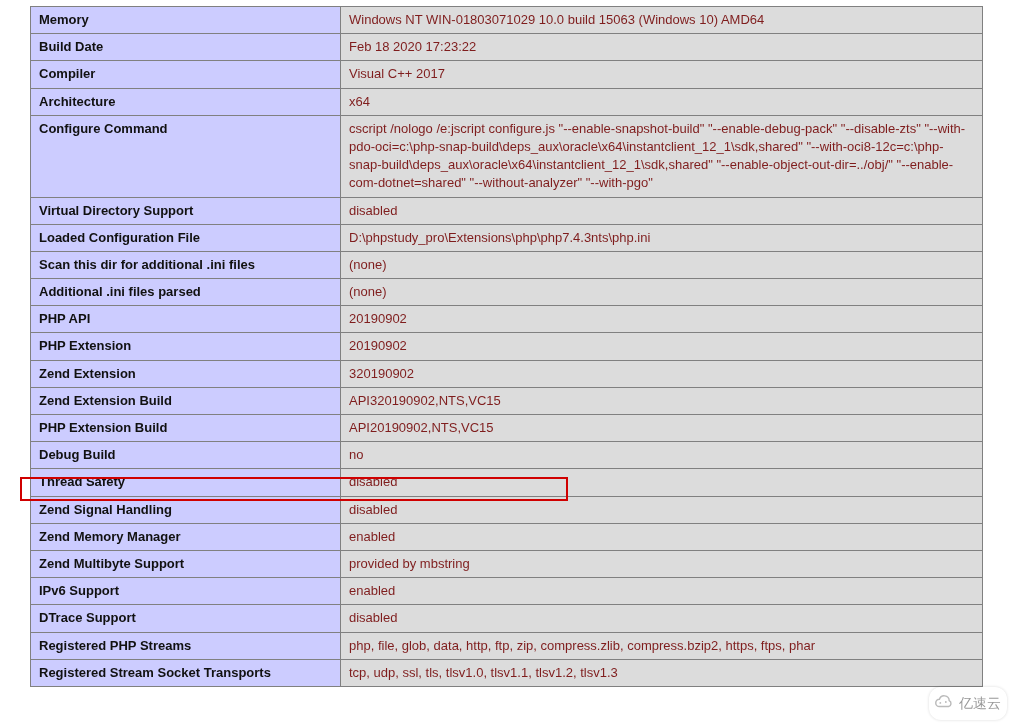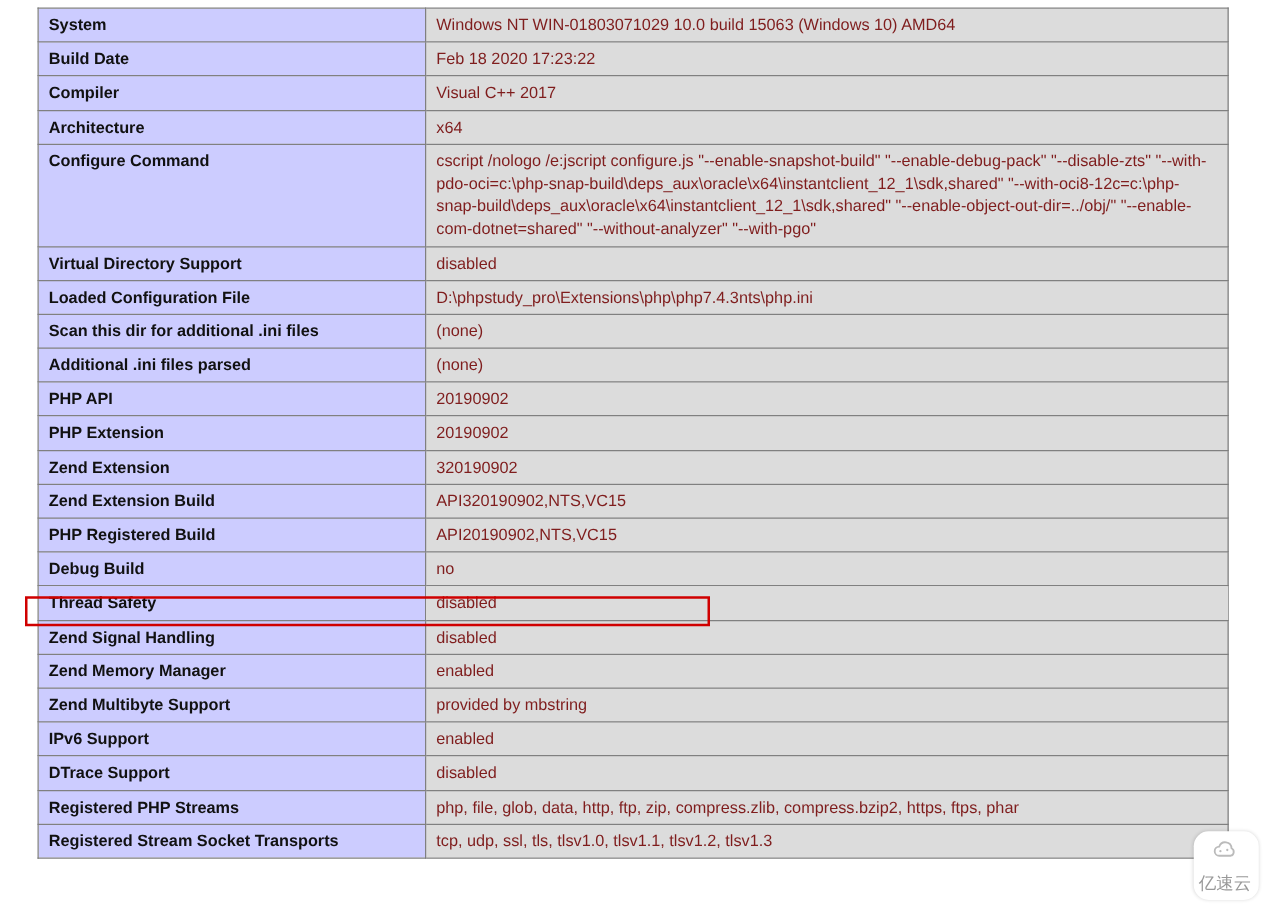--- a/index.html
+++ b/index.html
@@ -52,36 +52,35 @@
     background: #fff;
     border-radius: 12px;
     padding: 4px 6px 4px 4px;
     display: flex;
     align-items: center;
     gap: 4px;
     font-size: 14px;
     color: #999;
     box-shadow: 0 0 3px rgba(0,0,0,.15);
     z-index: 10;
-    flex-direction: column;
   }
   .watermark svg { width: 22px; height: 22px; }
 </style>
 </head>
 <body>
 
 <div class="wrap">
   <table class="phpinfo">
     <colgroup>
         <col style="width:310px">
         <col>
       </colgroup>
     <tbody id="tbody">
         <tr>
-          <td class="key">System</td>
+          <td class="key">Memory</td>
           <td class="val">Windows NT WIN-01803071029 10.0 build 15063 (Windows 10) AMD64</td>
         </tr>
         <tr>
           <td class="key">Build Date</td>
           <td class="val">Feb 18 2020 17:23:22</td>
         </tr>
         <tr>
           <td class="key">Compiler</td>
           <td class="val">Visual C++ 2017</td>
         </tr>
@@ -119,21 +118,21 @@
         </tr>
         <tr>
           <td class="key">Zend Extension</td>
           <td class="val">320190902</td>
         </tr>
         <tr>
           <td class="key">Zend Extension Build</td>
           <td class="val">API320190902,NTS,VC15</td>
         </tr>
         <tr>
-          <td class="key">PHP Registered Build</td>
+          <td class="key">PHP Extension Build</td>
           <td class="val">API20190902,NTS,VC15</td>
         </tr>
         <tr>
           <td class="key">Debug Build</td>
           <td class="val">no</td>
         </tr>
         <tr class="highlight">
           <td class="key">Thread Safety</td>
           <td class="val">disabled</td>
         </tr>

